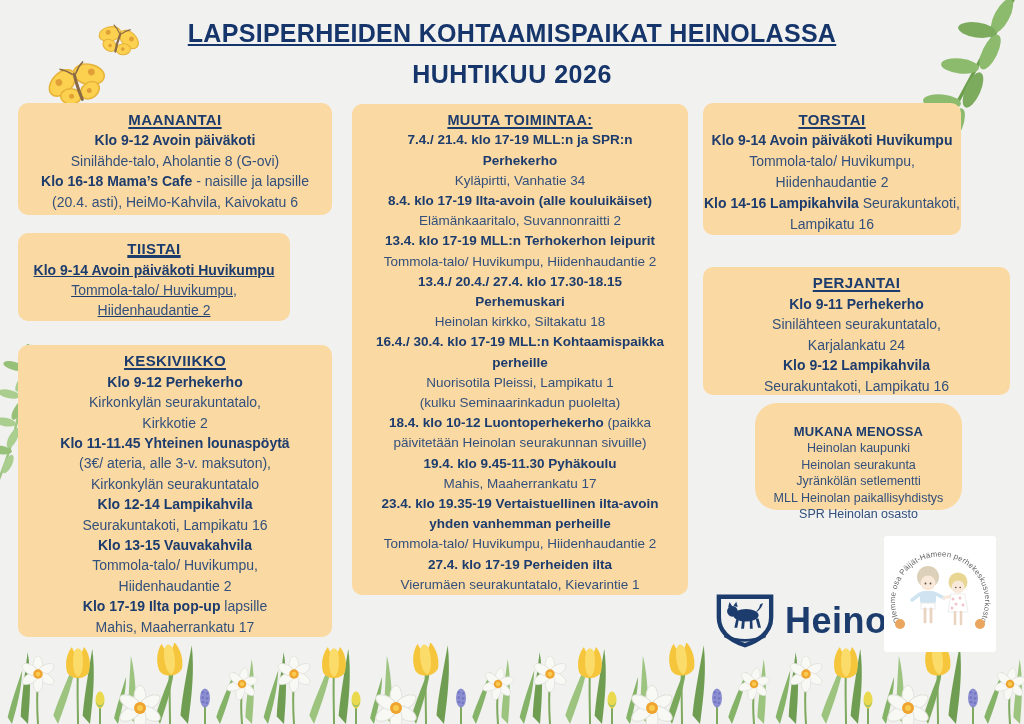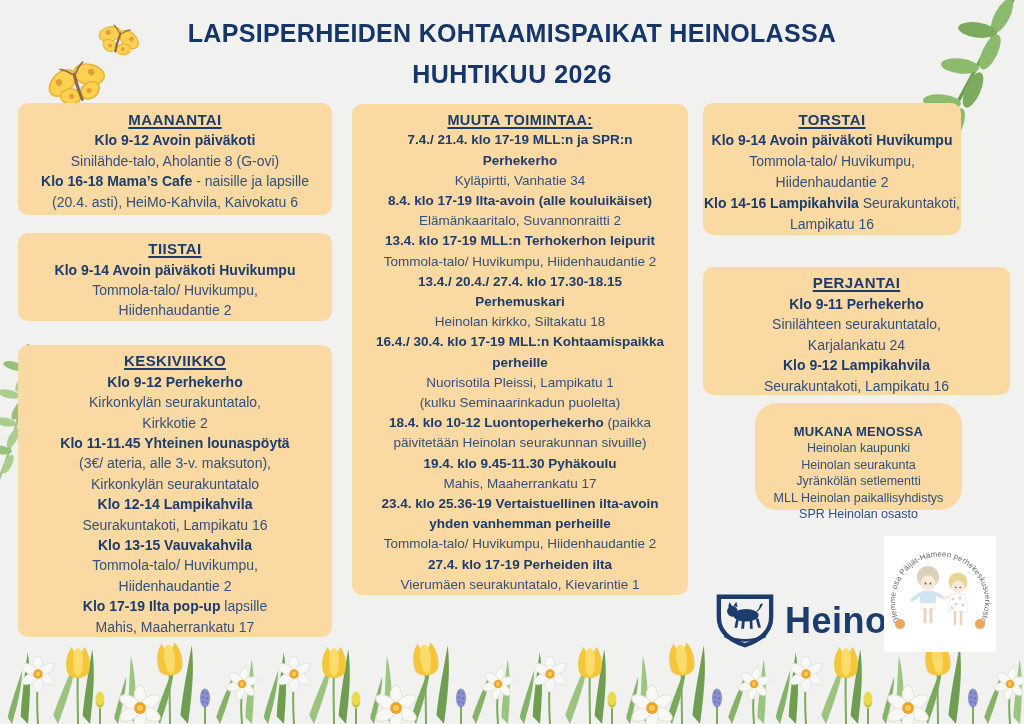--- a/index.html
+++ b/index.html
@@ -4,34 +4,34 @@
 <style>
   html,body{margin:0;padding:0;background:#f1f1ef;}
   .poster{
     position:relative;width:1024px;height:724px;overflow:hidden;
     background:#f1f1ef;
     font-family:"Liberation Sans","DejaVu Sans",sans-serif;
   }
   
   .page-title{position:absolute;top:13px;left:0;width:100%;text-align:center;
     color:#16356b;font-weight:bold;z-index:4;}
-  .page-title .t1{font-size:25px;line-height:41px;letter-spacing:.3px;}
+  .page-title .t1{font-size:25px;line-height:41px;letter-spacing:.3px;text-decoration:underline;}
   .page-title .t2{font-size:25px;line-height:40px;letter-spacing:.5px;}
   
   .card{position:absolute;background:#fbd9a2;border-radius:10px;text-align:center;
     padding-top:6px;box-sizing:border-box;z-index:3;color:#1d3c6e;}
   .card-title{margin:0;font-size:15px;font-weight:bold;color:#1d3c6e;
     text-decoration:underline;text-underline-offset:2px;text-decoration-thickness:1.5px;
     letter-spacing:.4px;}
   .line{white-space:nowrap;}
   .b{font-weight:bold;color:#1d3c6e;}
   .r{color:#33507c;}
   .c-ma{left:18px;top:103px;width:314px;height:112px;font-size:14px;line-height:20.5px;}
   .c-ma .card-title{line-height:21px;}
-  .c-ti{left:18px;top:233px;width:314px;height:88px;font-size:14px;line-height:20.2px;}
+  .c-ti{left:18px;top:233px;width:272px;height:88px;font-size:14px;line-height:20.2px;text-decoration:underline;}
   .c-ti .card-title{line-height:20.5px;}
   .c-ke{left:18px;top:345px;width:314px;height:292px;font-size:14px;line-height:20.4px;}
   .c-ke .card-title{line-height:20.8px;}
   .c-mu{left:352px;top:104px;width:336px;height:491px;font-size:13.5px;line-height:20.2px;}
   .c-mu .card-title{font-size:14.5px;line-height:20.4px;}
   .c-to{left:703px;top:103px;width:258px;height:132px;font-size:14px;line-height:21px;}
   .c-to .card-title{line-height:21px;}
   .c-pe{left:703px;top:267px;width:307px;height:128px;font-size:14px;line-height:20.5px;}
   .c-pe .card-title{line-height:20.5px;}
   .c-mk{left:755px;top:403px;width:207px;height:107px;font-size:12.5px;line-height:16.6px;
@@ -160,21 +160,21 @@
         <div class="line"><span class="b">Perhemuskari</span></div>
         <div class="line"><span class="r">Heinolan kirkko, Siltakatu 18</span></div>
         <div class="line"><span class="b">16.4./ 30.4. klo 17-19 MLL:n Kohtaamispaikka</span></div>
         <div class="line"><span class="b">perheille</span></div>
         <div class="line"><span class="r">Nuorisotila Pleissi, Lampikatu 1</span></div>
         <div class="line"><span class="r">(kulku Seminaarinkadun puolelta)</span></div>
         <div class="line"><span class="b">18.4. klo 10-12 Luontoperhekerho</span><span class="r"> (paikka</span></div>
         <div class="line"><span class="r">päivitetään Heinolan seurakunnan sivuille)</span></div>
         <div class="line"><span class="b">19.4. klo 9.45-11.30 Pyhäkoulu</span></div>
         <div class="line"><span class="r">Mahis, Maaherrankatu 17</span></div>
-        <div class="line"><span class="b">23.4. klo 25.36-19 Vertaistuellinen ilta-avoin</span></div>
+        <div class="line"><span class="b">23.4. klo 19.35-19 Vertaistuellinen ilta-avoin</span></div>
         <div class="line"><span class="b">yhden vanhemman perheille</span></div>
         <div class="line"><span class="r">Tommola-talo/ Huvikumpu, Hiidenhaudantie 2</span></div>
         <div class="line"><span class="b">27.4. klo 17-19 Perheiden ilta</span></div>
         <div class="line"><span class="r">Vierumäen seurakuntatalo, Kievarintie 1</span></div>
       </div>
   </section>
 
   <section class="card c-to">
     <h2 class="card-title">TORSTAI</h2>
     <div class="card-lines">

